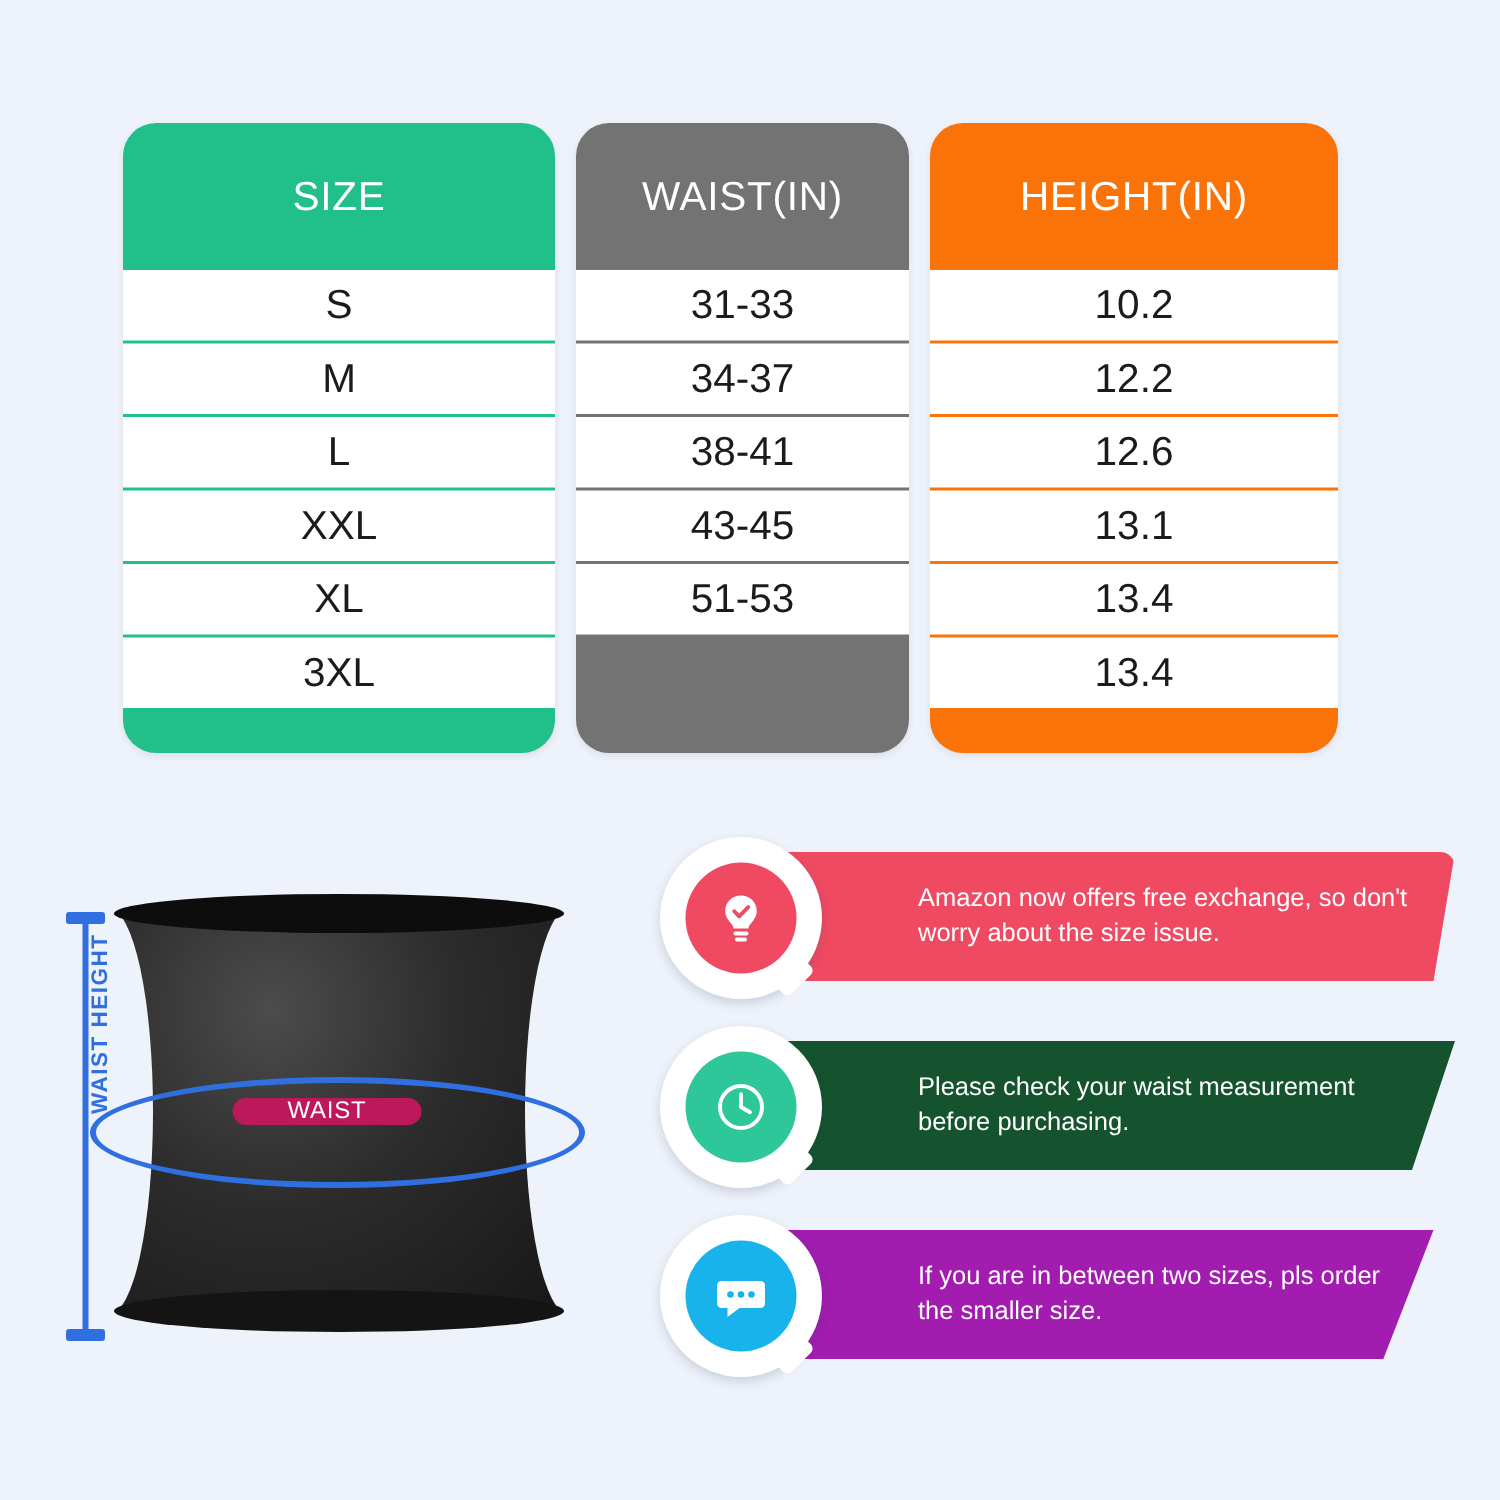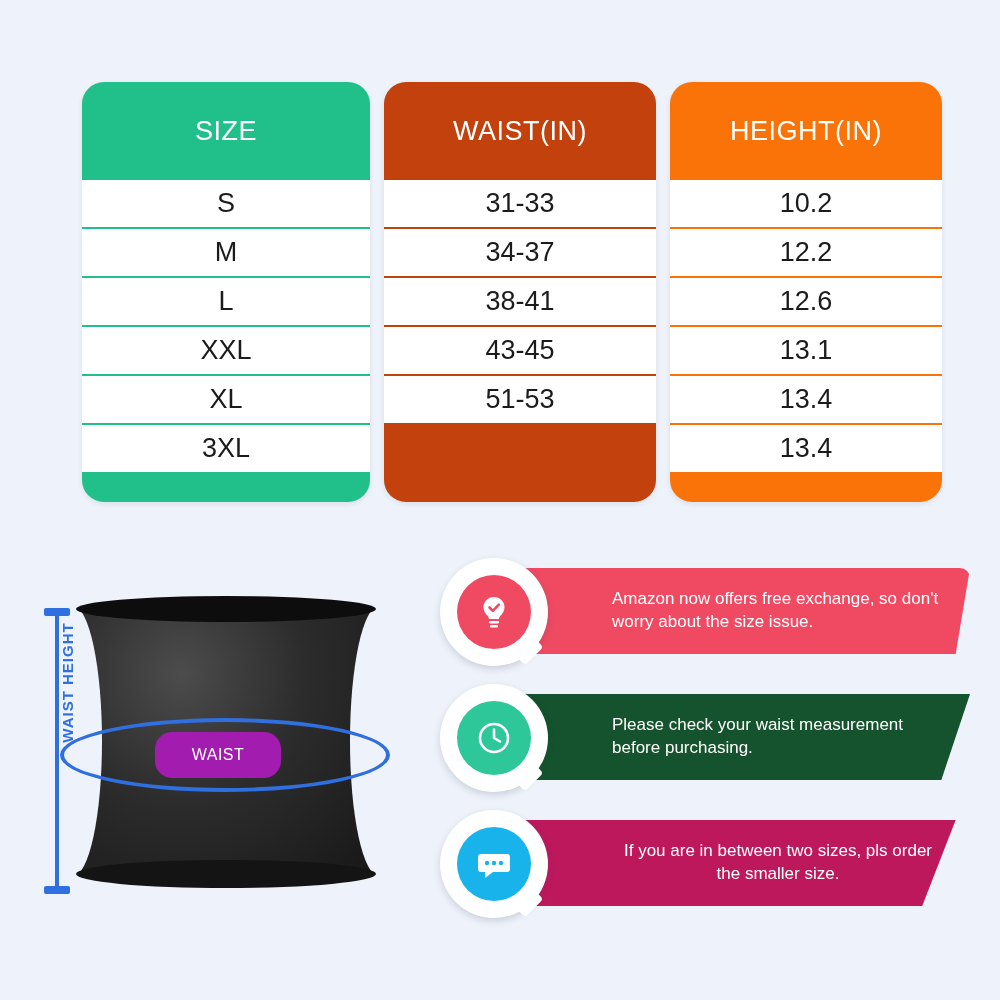--- a/index.html
+++ b/index.html
@@ -25,21 +25,21 @@
     gap: 14px;
     padding-left: 12px;
   }
   .col {
     flex: 0 0 auto;
     border-radius: 22px;
     overflow: hidden;
     box-shadow: 0 2px 5px rgba(40,60,90,0.10);
   }
   .col-size   { width: 288px; background: #21c08b; }
-  .col-waist  { width: 272px; background: #c2410c; }
+  .col-waist  { width: 222px; background: #737373; }
   .col-height { width: 272px; background: #f97309; }
 
   .col-head {
     height: 98px;
     display: flex;
     align-items: center;
     justify-content: center;
     color: #ffffff;
     font-size: 27px;
     letter-spacing: 0.5px;
@@ -123,22 +123,22 @@
     height: 74px;
     border: 4px solid #2f6fe0;
     border-radius: 50%;
     box-sizing: border-box;
   }
   .waist-pill {
     position: absolute;
     left: 135px;
     top: 172px;
     width: 126px;
-    height: 46px;
-    background: #a21caf;
+    height: 18px;
+    background: #be185d;
     border-radius: 17px;
     color: #fff;
     font-size: 16px;
     display: flex;
     align-items: center;
     justify-content: center;
     letter-spacing: 0.5px;
   }
 
   .height-ruler {
@@ -203,21 +203,21 @@
     box-sizing: border-box;
     padding: 0 26px 0 120px;
     color: #ffffff;
     font-size: 17px;
     line-height: 1.35;
     clip-path: polygon(0 0, 100% 0, 94% 100%, 0 100%);
     box-shadow: 0 3px 6px rgba(40,60,90,0.12);
   }
   .note-1 .ribbon { background: #f04a63; clip-path: polygon(0 0, 100% 0, 97% 100%, 0 100%); border-radius: 0 10px 0 0;}
   .note-2 .ribbon { background: #14532d; clip-path: polygon(0 0, 100% 0, 94% 100%, 0 100%); }
-  .note-3 .ribbon { background: #be185d; clip-path: polygon(0 0, 97% 0, 90% 100%, 0 100%); text-align: center; }
+  .note-3 .ribbon { background: #a21caf; clip-path: polygon(0 0, 97% 0, 90% 100%, 0 100%); }
 
   .badge {
     position: absolute;
     left: 10px;
     top: 0;
     width: 108px;
     height: 108px;
     background: #ffffff;
     border-radius: 50%;
     box-shadow: 0 3px 7px rgba(40,60,90,0.18);

